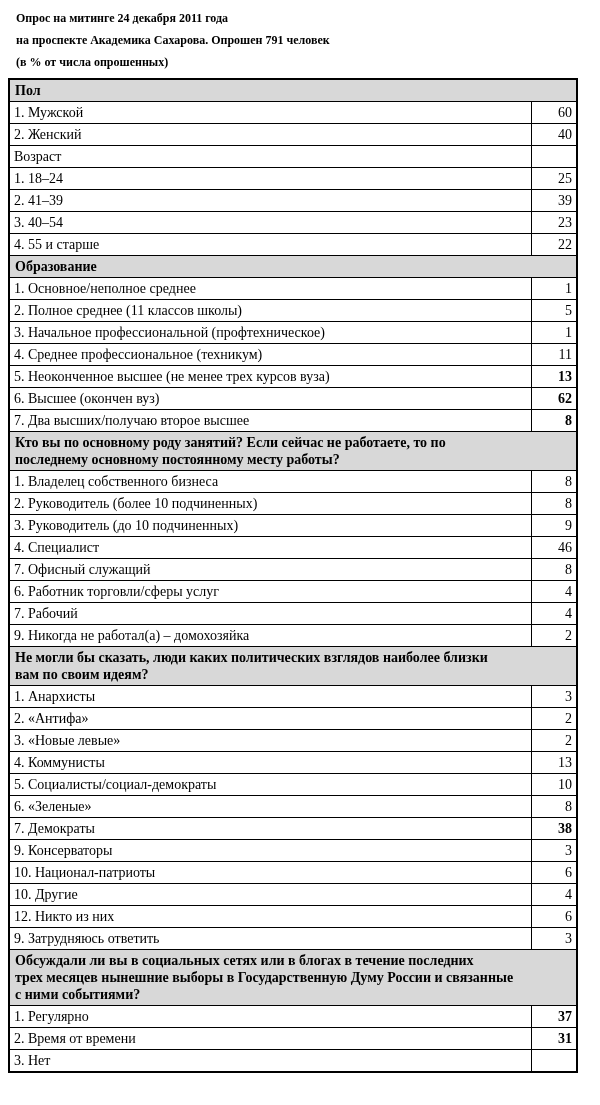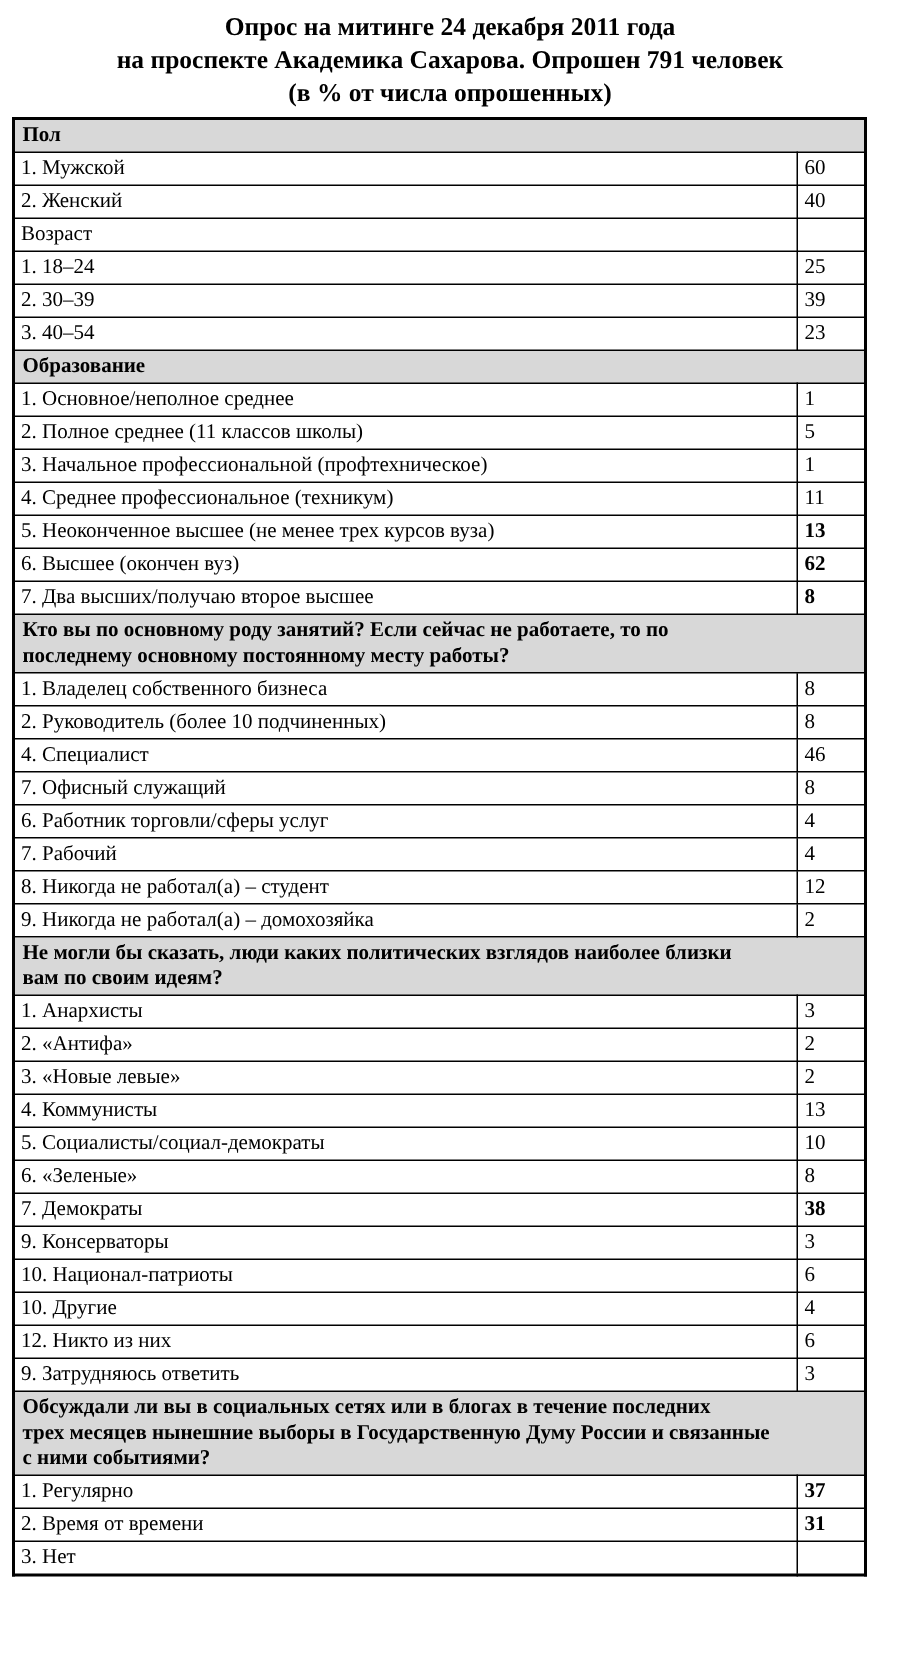--- a/index.html
+++ b/index.html
@@ -9,45 +9,46 @@
   }
   body {
     width: 600px;
     height: 1105px;
     overflow: hidden;
     font-family: "Liberation Serif", serif;
     color: #000000;
   }
   .title-block {
     padding-top: 7px;
-    text-align: center;
+    text-align: left;
     font-weight: bold;
-    font-size: 17px;
+    font-size: 12px;
     line-height: 22px;
+    margin-left: 16px;
   }
   table.survey {
     border-collapse: collapse;
     table-layout: fixed;
     width: 570px;
     margin: 5px 0 0 8px;
     border: 2px solid #000000;
   }
   table.survey td {
     border: 1px solid #000000;
     font-size: 14px;
     line-height: 17px;
     padding: 2px 4px;
     vertical-align: middle;
     overflow: hidden;
   }
   td.label-cell {
     padding-left: 12px;
   }
   td.value-cell {
-    text-align: left;
+    text-align: right;
   }
   td.value-cell.bold {
     font-weight: bold;
   }
   tr.section td.section-cell {
     background: #d8d8d8;
     font-weight: bold;
     padding-left: 5px;
     white-space: pre-line;
     margin-left: 16px;
@@ -83,27 +84,31 @@
         </tr>
         <tr>
           <td class="label-cell">Возраст</td>
           <td class="value-cell"></td>
         </tr>
         <tr>
           <td class="label-cell">1. 18–24</td>
           <td class="value-cell">25</td>
         </tr>
         <tr>
-          <td class="label-cell">2. 30–39</td>
+          <td class="label-cell">2. 41–39</td>
           <td class="value-cell">39</td>
         </tr>
         <tr>
           <td class="label-cell">3. 40–54</td>
           <td class="value-cell">23</td>
         </tr>
+        <tr>
+          <td class="label-cell">4. 55 и старше</td>
+          <td class="value-cell">22</td>
+        </tr>
         <tr class="section">
           <td colspan="2" class="section-cell">Образование</td>
         </tr>
         <tr>
           <td class="label-cell">1. Основное/неполное среднее</td>
           <td class="value-cell">1</td>
         </tr>
         <tr>
           <td class="label-cell">2. Полное среднее (11 классов школы)</td>
           <td class="value-cell">5</td>
@@ -134,38 +139,38 @@
         </tr>
         <tr>
           <td class="label-cell">1. Владелец собственного бизнеса</td>
           <td class="value-cell">8</td>
         </tr>
         <tr>
           <td class="label-cell">2. Руководитель (более 10 подчиненных)</td>
           <td class="value-cell">8</td>
         </tr>
         <tr>
+          <td class="label-cell">3. Руководитель (до 10 подчиненных)</td>
+          <td class="value-cell">9</td>
+        </tr>
+        <tr>
           <td class="label-cell">4. Специалист</td>
           <td class="value-cell">46</td>
         </tr>
         <tr>
           <td class="label-cell">7. Офисный служащий</td>
           <td class="value-cell">8</td>
         </tr>
         <tr>
           <td class="label-cell">6. Работник торговли/сферы услуг</td>
           <td class="value-cell">4</td>
         </tr>
         <tr>
           <td class="label-cell">7. Рабочий</td>
           <td class="value-cell">4</td>
-        </tr>
-        <tr>
-          <td class="label-cell">8. Никогда не работал(а) – студент</td>
-          <td class="value-cell">12</td>
         </tr>
         <tr>
           <td class="label-cell">9. Никогда не работал(а) – домохозяйка</td>
           <td class="value-cell">2</td>
         </tr>
         <tr class="section">
           <td colspan="2" class="section-cell">Не могли бы сказать, люди каких политических взглядов наиболее близки
 вам по своим идеям?</td>
         </tr>
         <tr>

